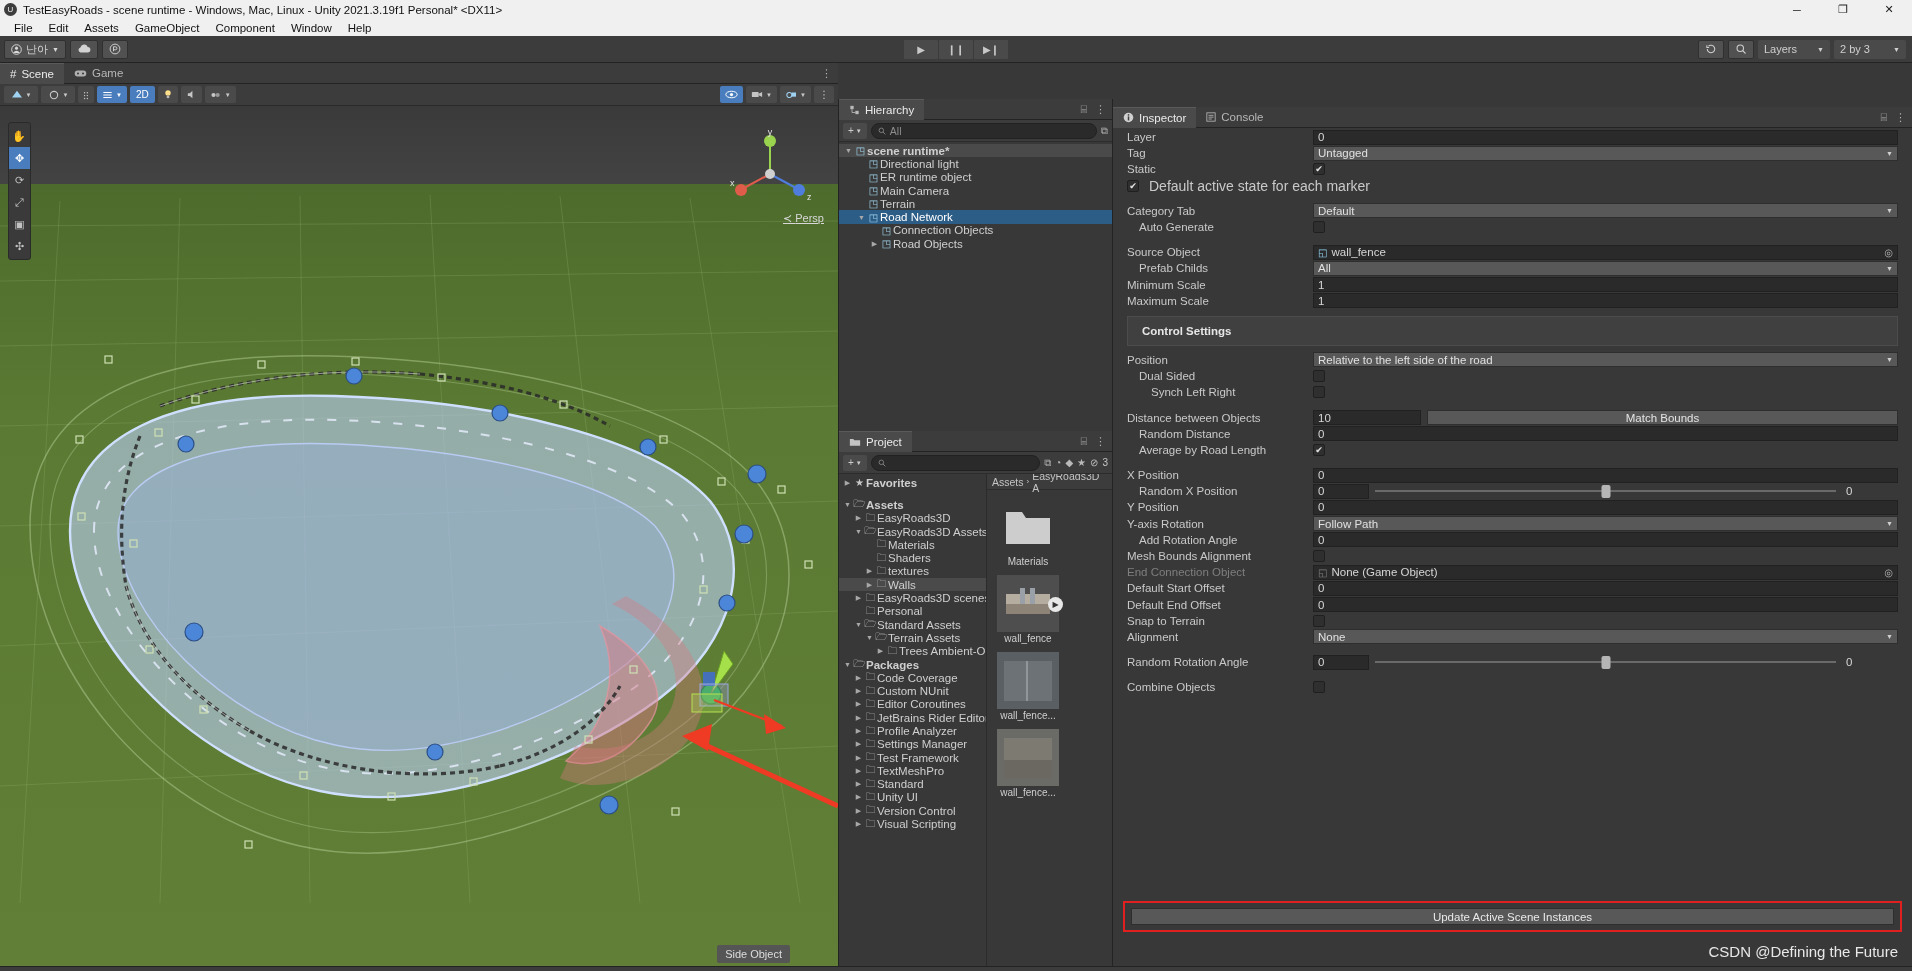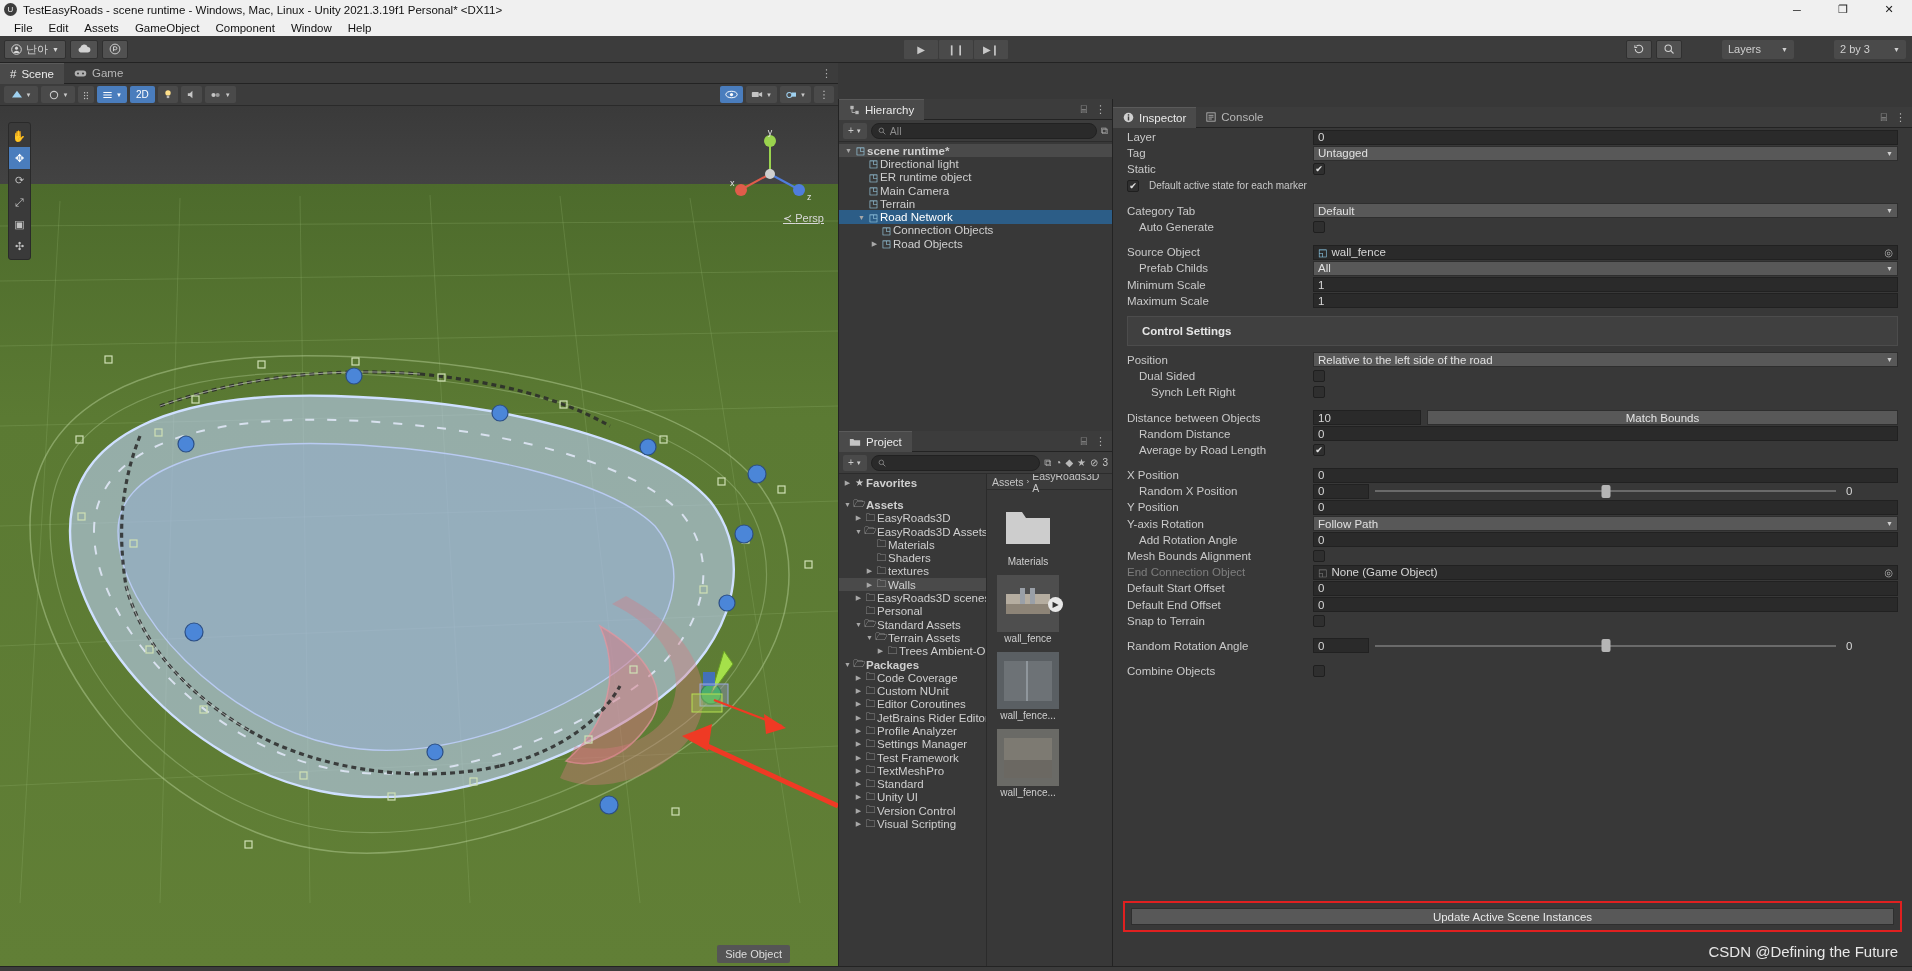--- a/index.html
+++ b/index.html
@@ -24,21 +24,21 @@
   #toolbar { height:27px; background:#3c3c3c; border-bottom:1px solid #232323;
     display:flex; align-items:center; padding:0 4px; position:relative; }
   .tb-btn { height:19px; background:#515151; border:1px solid #303030; border-radius:2px;
     display:flex;align-items:center;justify-content:center; padding:0 6px; margin-right:4px;
     color:#d6d6d6; font-size:11px; gap:4px; }
   #play-cluster { position:absolute; left:50%; transform:translateX(-50%); display:flex; gap:1px; }
   #play-cluster div { width:34px;height:19px;background:#4a4a4a;border-radius:1px;
     display:flex;align-items:center;justify-content:center;color:#c8c8c8;font-size:10px; }
   #tb-right { position:absolute; right:6px; display:flex; align-items:center; gap:4px; }
   .tb-drop { height:19px; background:#4a4a4a; border-radius:2px; display:flex; align-items:center;
-    padding:0 6px; color:#cfcfcf; font-size:11px; min-width:72px; justify-content:space-between; gap:9px;margin-left:36px;}
+    padding:0 6px; color:#cfcfcf; font-size:11px; min-width:72px; justify-content:space-between; gap:9px;}
 
   
   #main { display:flex; height:903px; background:#383838; }
 
   
   .panel-tabs { height:21px; background:#3c3c3c; display:flex; align-items:center;
     border-bottom:1px solid #232323; position:relative; }
   .ptab { height:21px; display:flex; align-items:center; gap:5px; padding:0 10px; font-size:11.5px;
     color:#b6b6b6; }
   .ptab.active { background:#4a4a4a; color:#eaeaea; border-top:1px solid #5a5a5a; }
@@ -776,21 +776,21 @@
           </div>
         </div>
         <div class="row">
           <div class="lab">Static</div>
           <div style="flex: 1 1 0%; display: flex;">
             <div class="chk">✔</div>
           </div>
         </div>
         <div class="row">
           <div class="chk" style="margin-right: 10px;">✔</div>
-          <span style="font-size: 10px; color: rgb(201, 201, 201);">Default active state for each marker</span>
+          <span style="font-size: 14px; color: rgb(201, 201, 201);">Default active state for each marker</span>
         </div>
         <div class="spacer"></div>
         <div class="row">
           <div class="lab">Category Tab</div>
           <div class="drop">
             <span>Default</span>
             <span class="car">▼</span>
           </div>
         </div>
         <div class="row">
@@ -932,20 +932,27 @@
           <div class="fld">
             <span>0</span>
           </div>
         </div>
         <div class="row">
           <div class="lab">Snap to Terrain</div>
           <div style="flex: 1 1 0%; display: flex;">
             <div class="chk"></div>
           </div>
         </div>
+        <div class="row">
+          <div class="lab">Alignment</div>
+          <div class="drop">
+            <span>None</span>
+            <span class="car">▼</span>
+          </div>
+        </div>
         <div class="spacer"></div>
         <div class="row">
           <div class="lab">Random Rotation Angle</div>
           <div class="slider">
             <div class="minibox">0</div>
             <div class="track">
               <div class="knob"></div>
             </div>
             <div class="minibox r" style="border: none; background: transparent;">0</div>
           </div>

